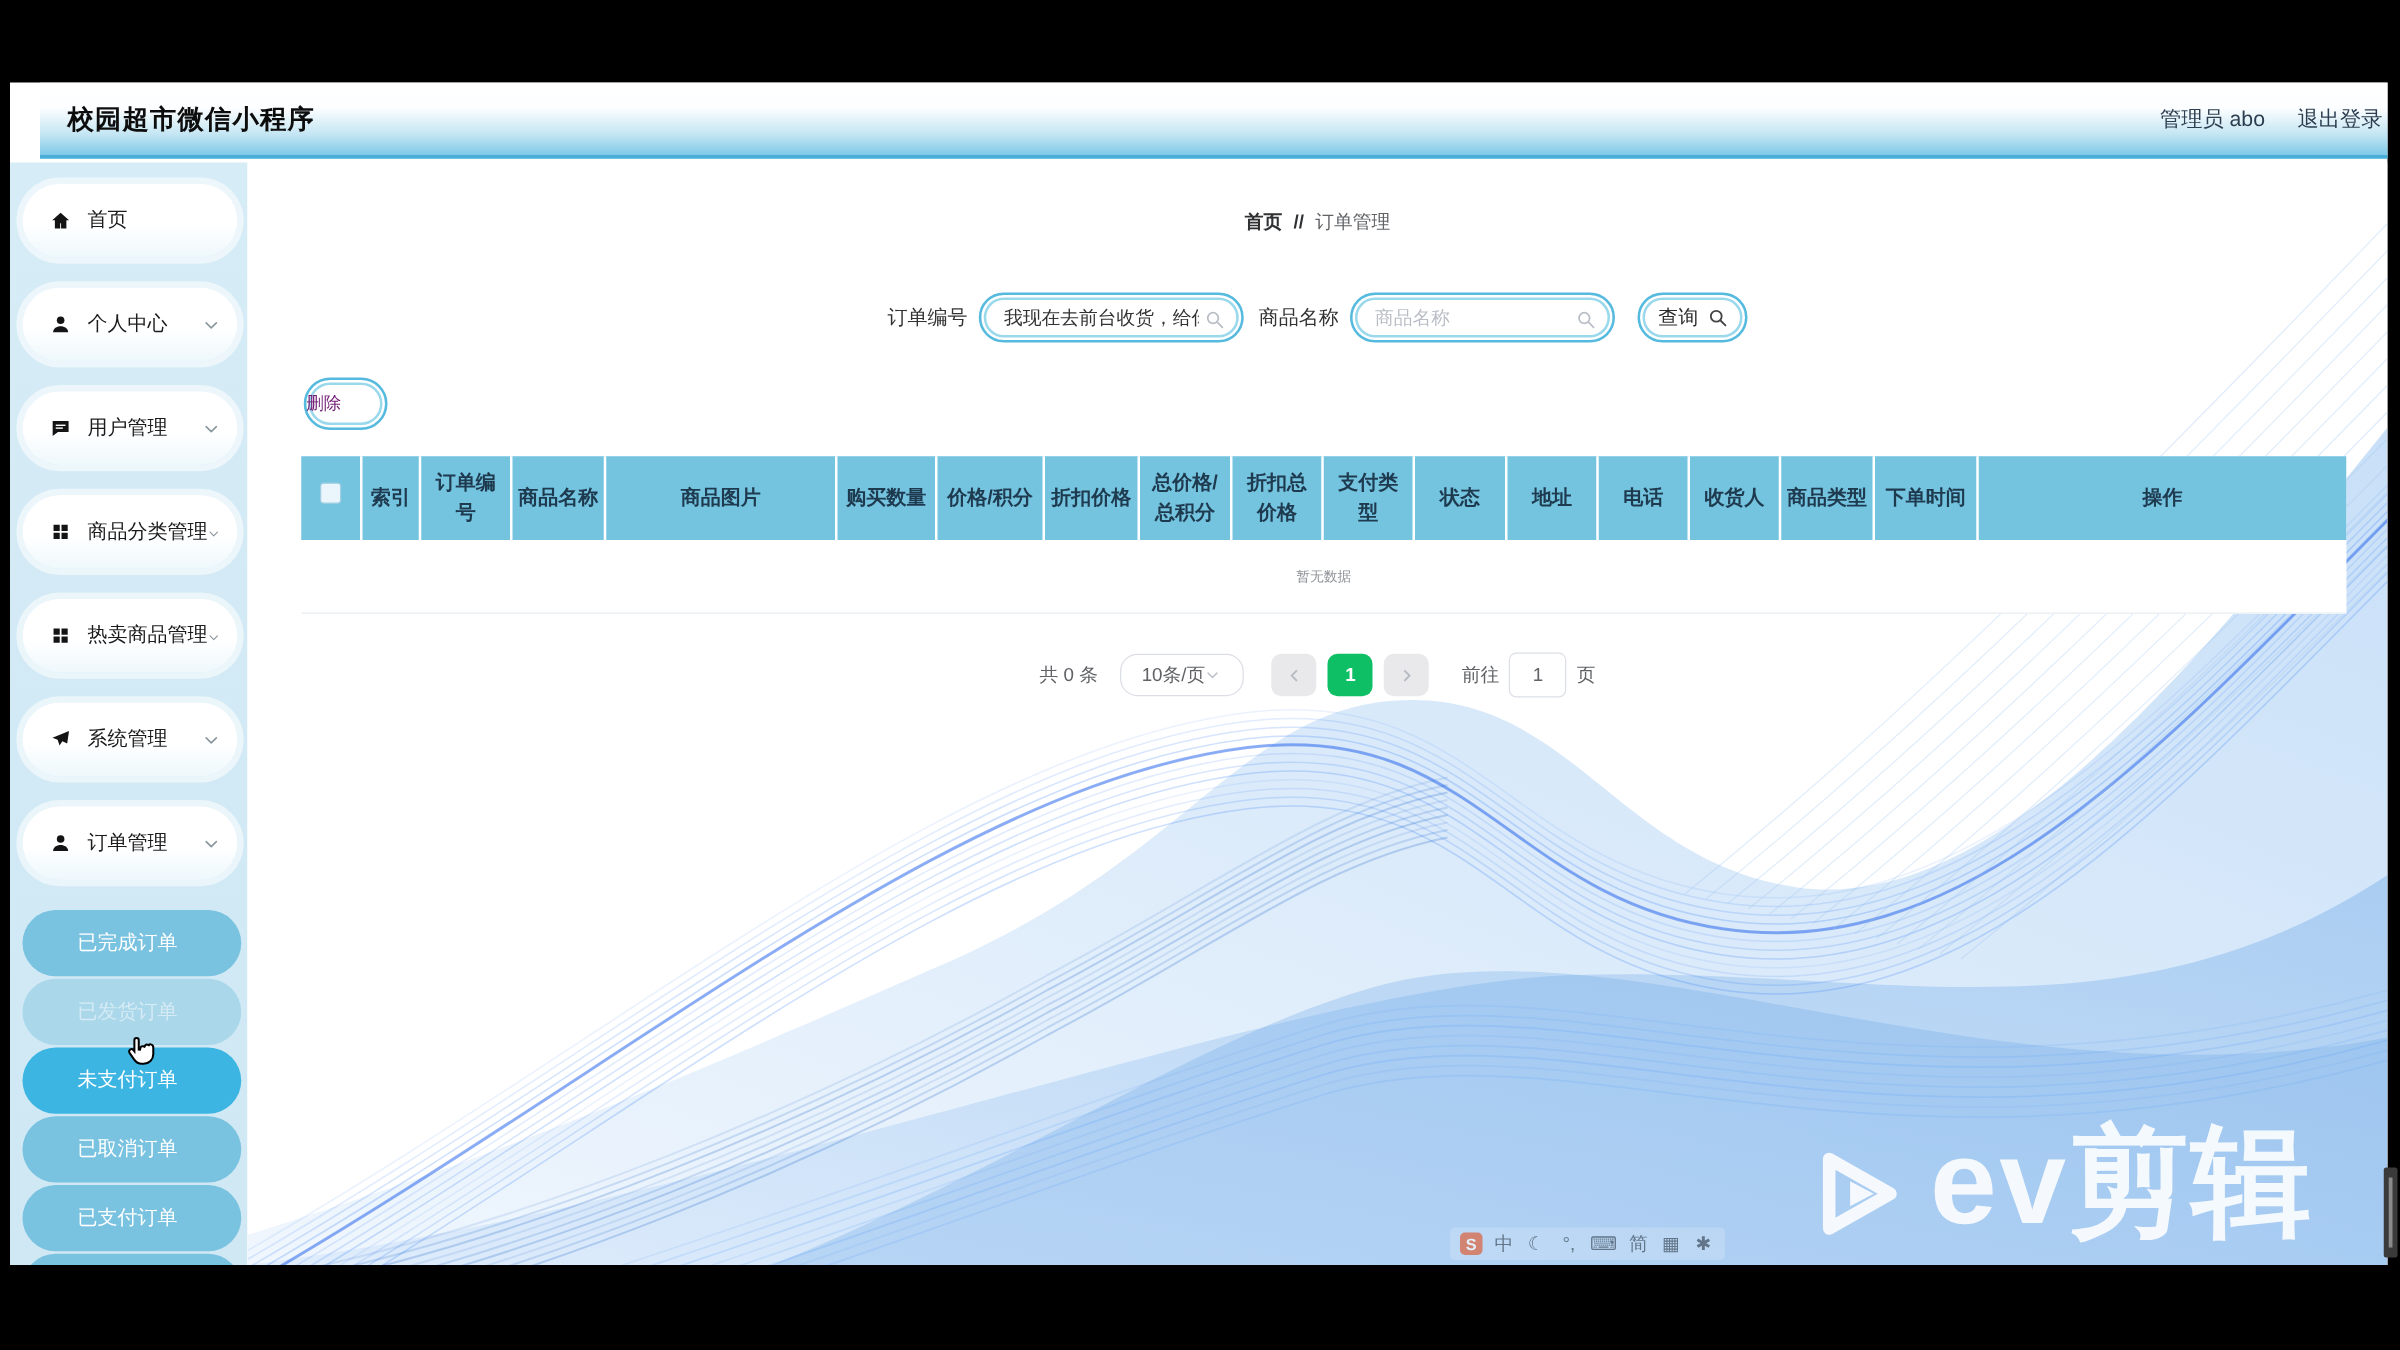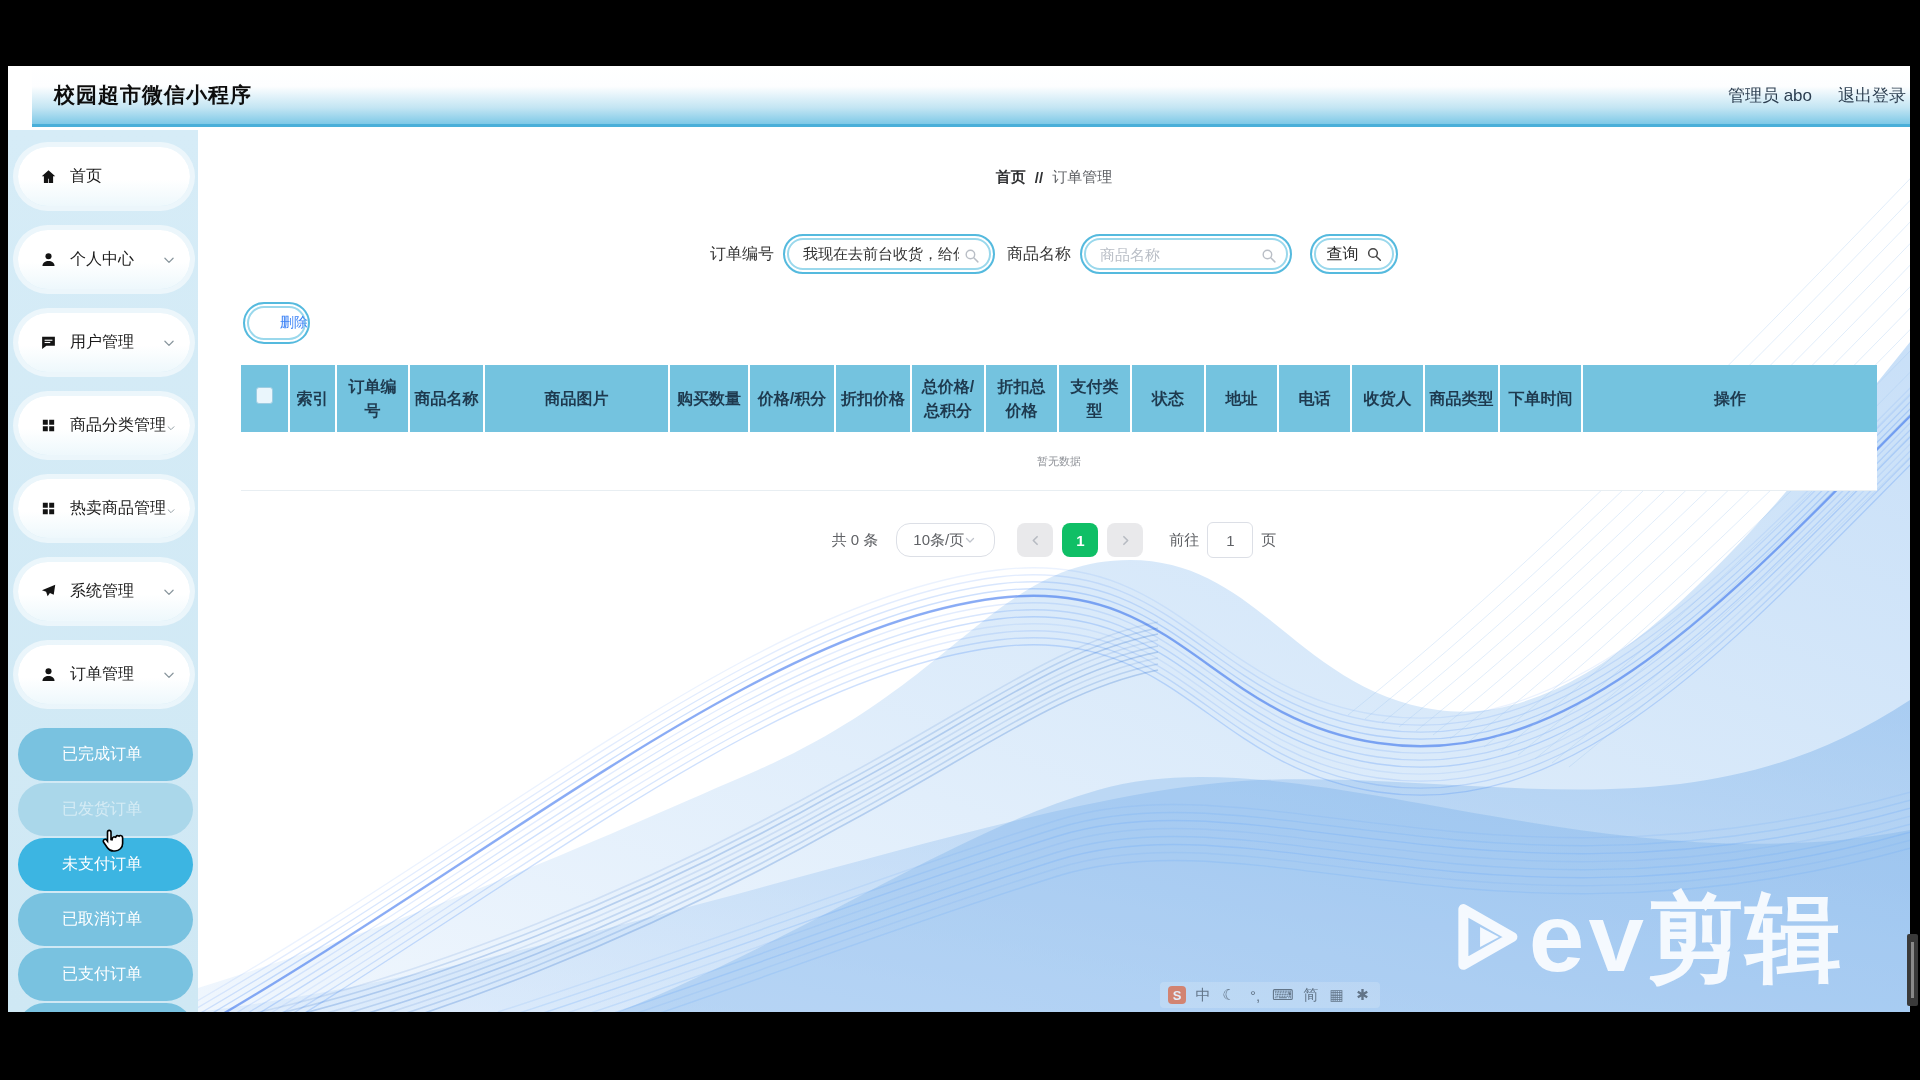--- a/index.html
+++ b/index.html
@@ -46,21 +46,21 @@
     box-shadow:inset 0 0 0 2px #fff,inset 0 0 0 4px #9ad8ec;box-sizing:border-box;}
   .s-input-wrap{position:relative;width:212px;margin-right:12px;}
   .s-input-wrap input{width:100%;height:100%;border:none;outline:none;background:transparent;border-radius:999px;
     padding:0 34px 0 18px;font-size:15px;color:#333;box-sizing:border-box;font-family:inherit;}
   .s-input-wrap input::placeholder{color:#b9bec6;}
   .s-ico{position:absolute;right:13px;top:11px;width:17px;height:17px;color:#b9bec6;}
   .btn-query{display:flex;align-items:center;justify-content:center;gap:7px;width:88px;margin-left:6px;
     font-size:16px;color:#2b2b2b;cursor:pointer;}
   .btn-query .s-ico2{width:16px;height:16px;color:#444;}
   .btn-delete{position:absolute;left:45px;top:172px;width:67px;height:42px;display:flex;align-items:center;
-    justify-content:flex-end;font-size:14px;color:#3b82f6;cursor:pointer;}
+    justify-content:flex-start;font-size:14px;color:#701a75;cursor:pointer;}
 
   
   .tablewrap{position:absolute;left:43px;top:235px;width:1636px;background:#fff;}
   table{border-collapse:collapse;table-layout:fixed;width:1636px;}
   th{background:var(--table-header-bg);color:#1e3a4f;font-size:16px;font-weight:bold;height:67px;
      padding:2px 4px;line-height:1.45;border-right:2px solid #fff;vertical-align:middle;box-sizing:border-box;}
   th:last-child{border-right:none;}
   .hd-check{display:inline-block;width:15px;height:15px;background:#eaf6fc;border:1px solid #9fcde2;border-radius:3px;cursor:pointer;}
   .empty-row{height:58px;display:flex;align-items:center;justify-content:center;font-size:11px;color:#909399;
      border-bottom:1px solid #e8eef2;background:#fff;}
@@ -74,22 +74,22 @@
   .pg-btn{width:36px;height:34px;border-radius:8px;background:#e9e9eb;color:#b7bbc2;display:flex;align-items:center;
      justify-content:center;cursor:pointer;}
   .pg-btn svg{width:13px;height:13px;}
   .pg-cur{width:36px;height:34px;border-radius:8px;background:var(--pager-active);color:#fff;font-weight:bold;
      display:flex;align-items:center;justify-content:center;margin:0 9px;cursor:pointer;}
   .pg-goto{display:flex;align-items:center;gap:8px;margin-left:26px;}
   .pg-goto input{width:40px;height:32px;border:1px solid #dcdfe6;border-radius:6px;text-align:center;font-size:15px;
      color:#606266;outline:none;font-family:inherit;}
 
   
-  .watermark{position:absolute;left:1450px;top:898px;display:flex;align-items:flex-start;
-     color:rgba(255,255,255,.88);z-index:5;font-family:Liberation Mono, monospace;}
+  .watermark{position:absolute;left:1450px;top:898px;display:flex;align-items:flex-end;gap:16px;
+     color:rgba(255,255,255,.88);z-index:5;}
   .wm-text{font-size:96px;font-weight:bold;letter-spacing:2px;line-height:1;}
   .ime-bar{position:absolute;left:1160px;top:982px;height:26px;display:flex;align-items:center;gap:8px;z-index:5;
      opacity:.65;font-size:15px;color:#3a4550;background:rgba(235,243,250,.35);padding:0 8px;border-radius:4px;}
   .ime-ic{display:inline-flex;align-items:center;justify-content:center;min-width:18px;height:18px;cursor:pointer;}
   .ime-ic.logo{background:#e55b2d;color:#fff;border-radius:4px;font-weight:bold;font-size:13px;width:18px;}
   .cursor{position:absolute;left:98px;top:826px;width:30px;height:30px;z-index:9;}
   .scroll-thumb{position:absolute;left:1907px;top:934px;width:11px;height:72px;background:#3a3a3a;border-radius:2px;z-index:3;cursor:pointer;}
   .scroll-thumb::after{content:"";position:absolute;left:4px;top:8px;width:3px;height:56px;background:#8a8a8a;}
 </style>
 </head>

